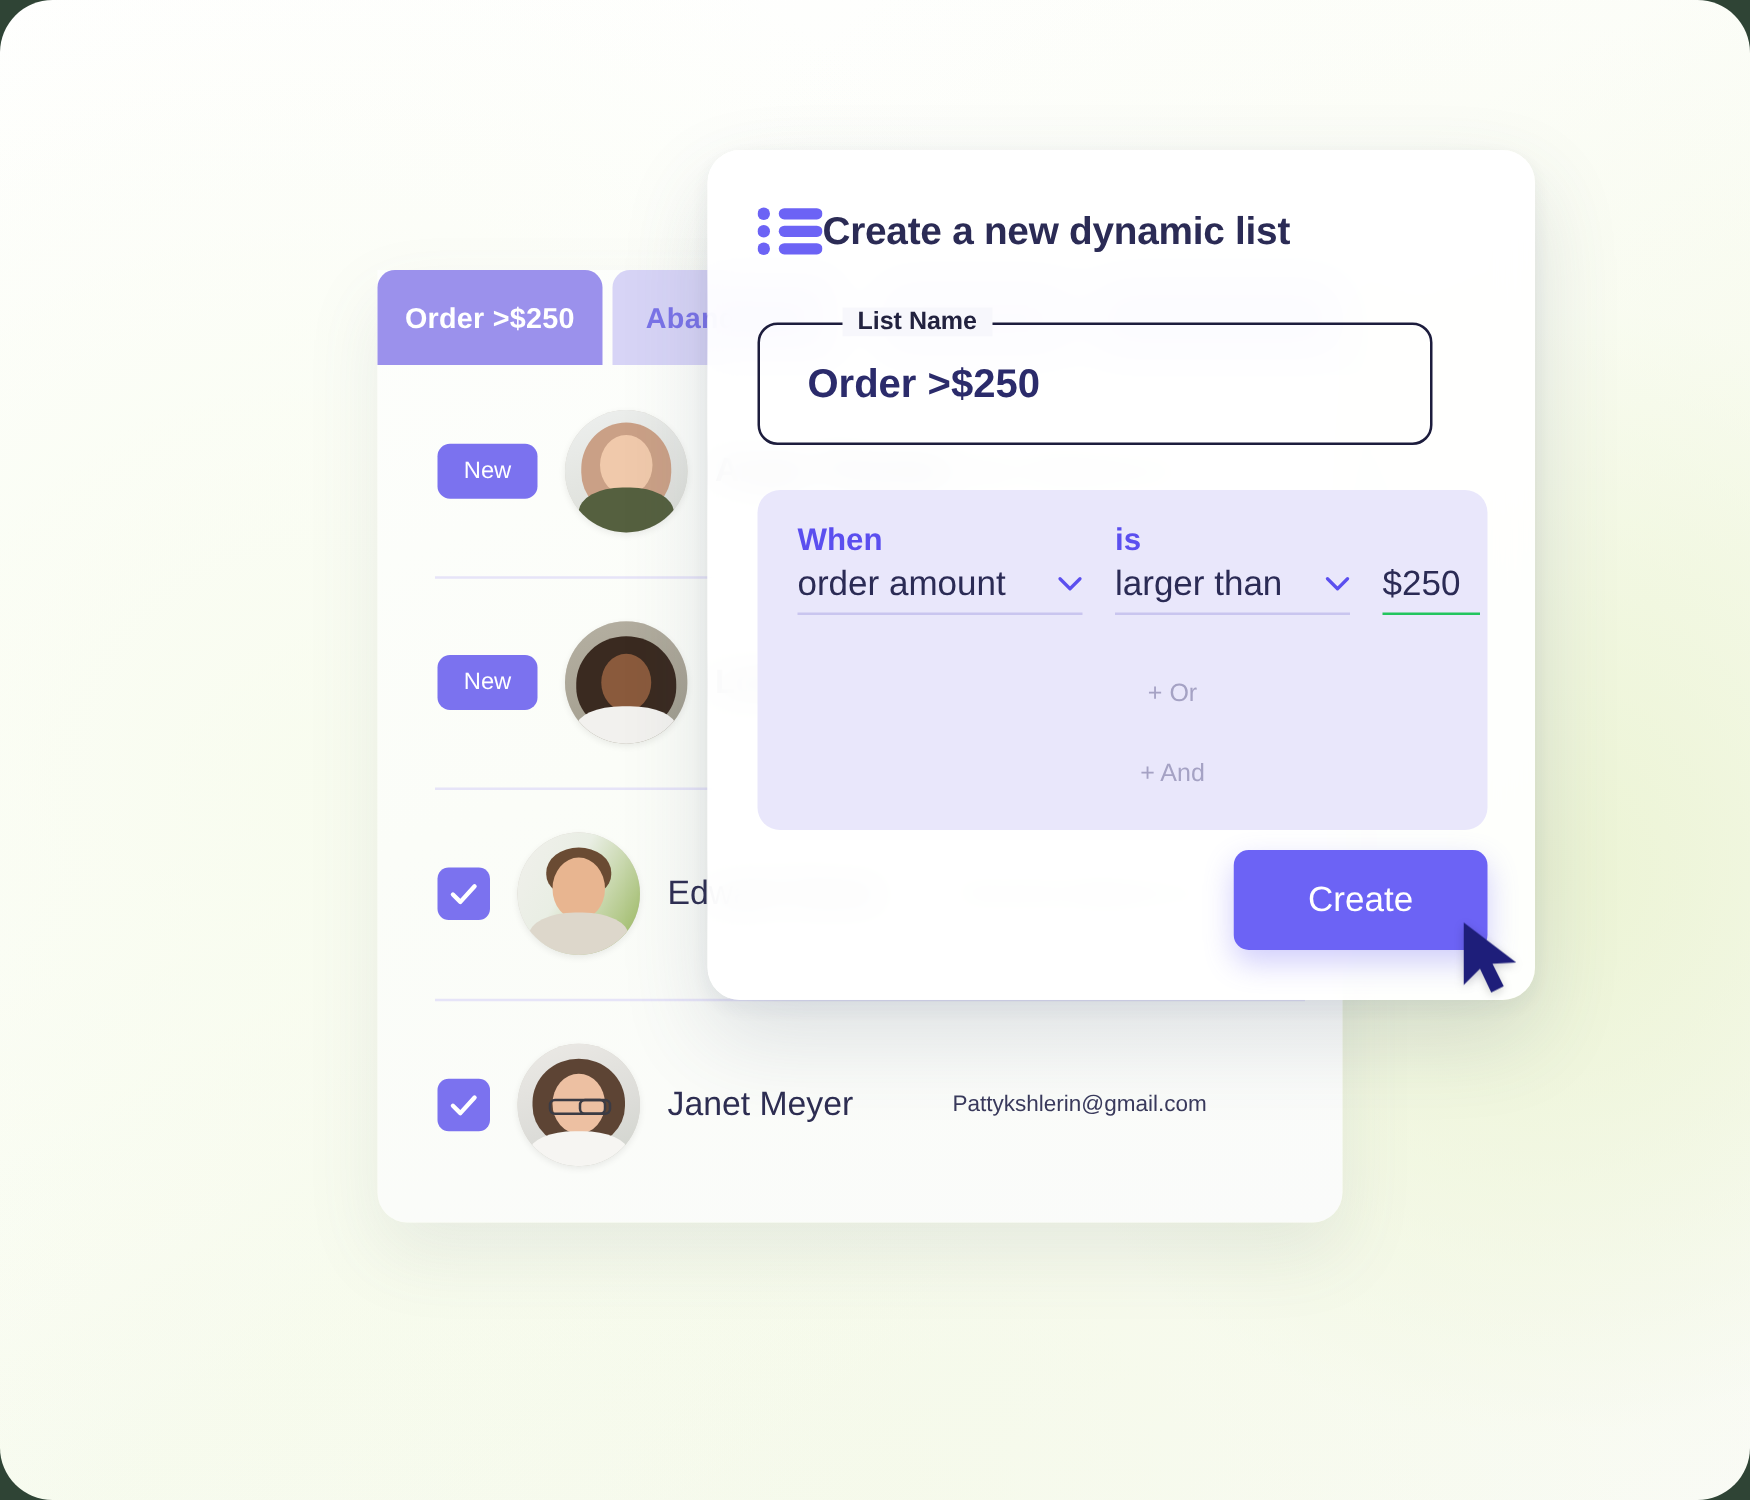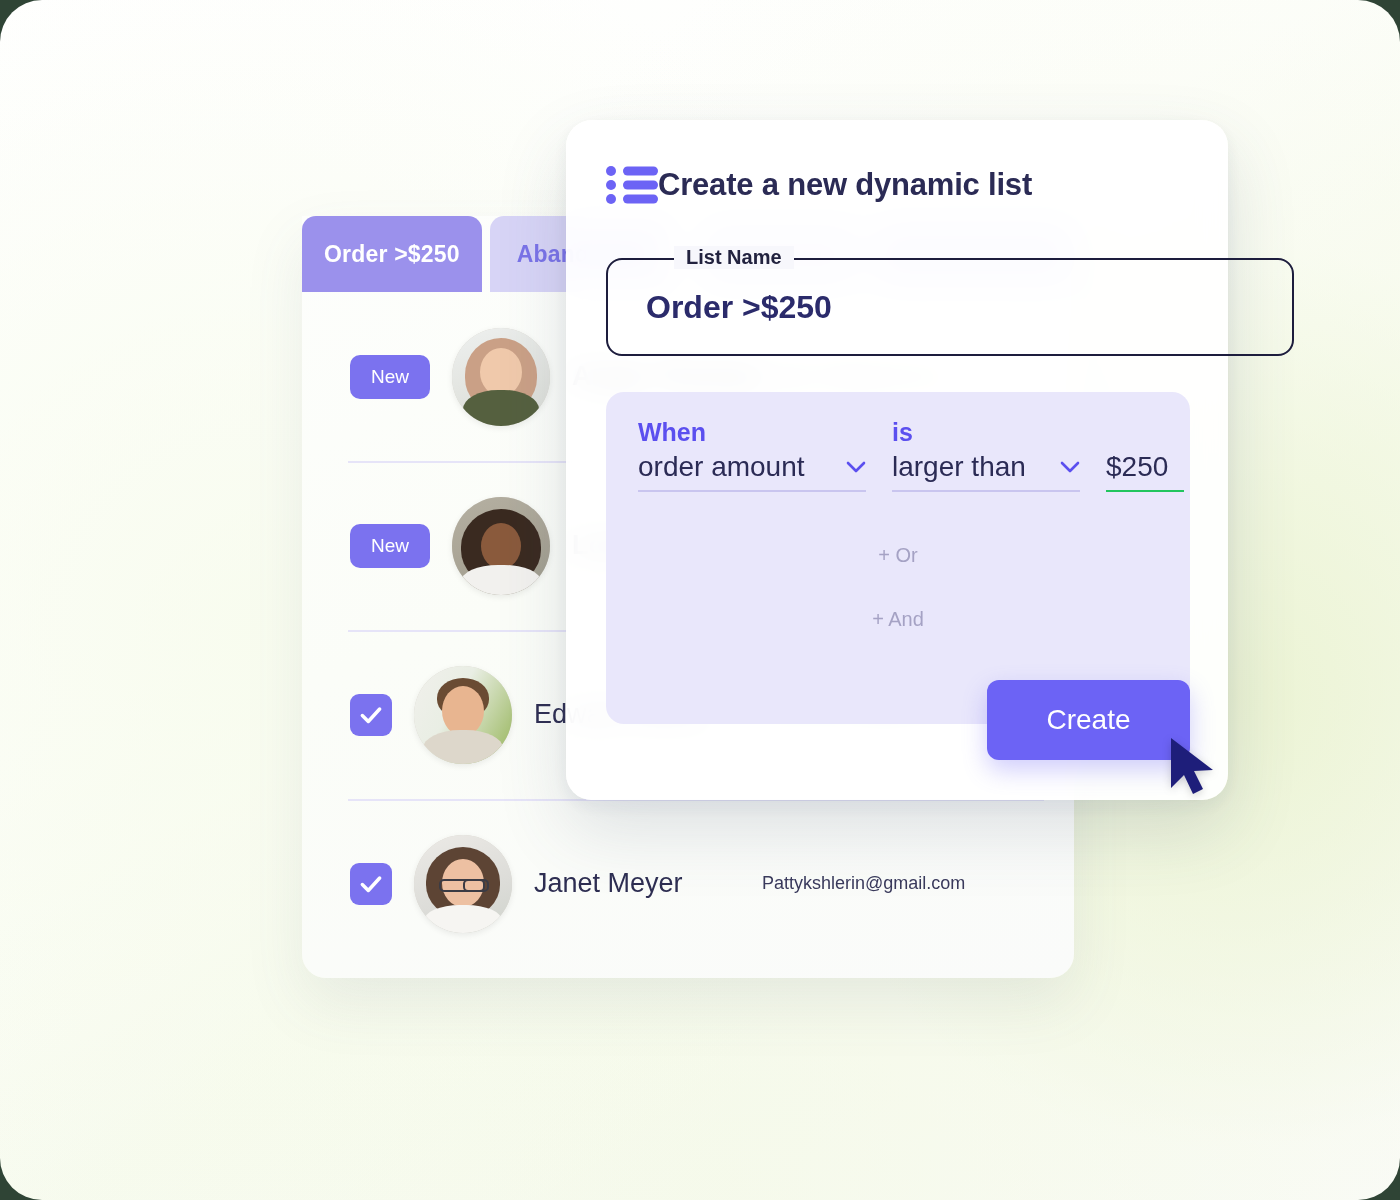--- a/index.html
+++ b/index.html
@@ -156,21 +156,21 @@
     font-size: 31px;
     font-weight: bold;
     color: #2b2b55;
     letter-spacing: -0.2px;
   }
 
   
   #name-field {
     position: absolute;
     left: 40px; top: 138px;
-    width: 688px; height: 98px;
+    width: 540px; height: 98px;
     border: 2.5px solid #1d1d3d;
     border-radius: 16px;
     background: transparent;
     padding-left: 29px;
   }
   #name-legend {
     position: absolute;
     left: 66px; top: -14px;
     padding: 0 12px;
     background: #f7f7fc;
@@ -184,23 +184,24 @@
     transform: translateY(-50%);
     font-size: 32px;
     font-weight: bold;
     color: #2b2b6b;
   }
 
   
   #cond-panel {
     position: absolute;
     left: 40px; top: 272px;
-    width: 584px; height: 332px;
+    width: 584px; height: 272px;
     border-radius: 18px;
     background: #e9e7fb;
+    padding-left: 40px;
   }
   #cond-row {
     position: absolute;
     left: 32px; top: 26px;
     display: flex;
     align-items: flex-end;
     gap: 26px;
   }
   .cond-group { display: flex; flex-direction: column; }
   .cond-label {

